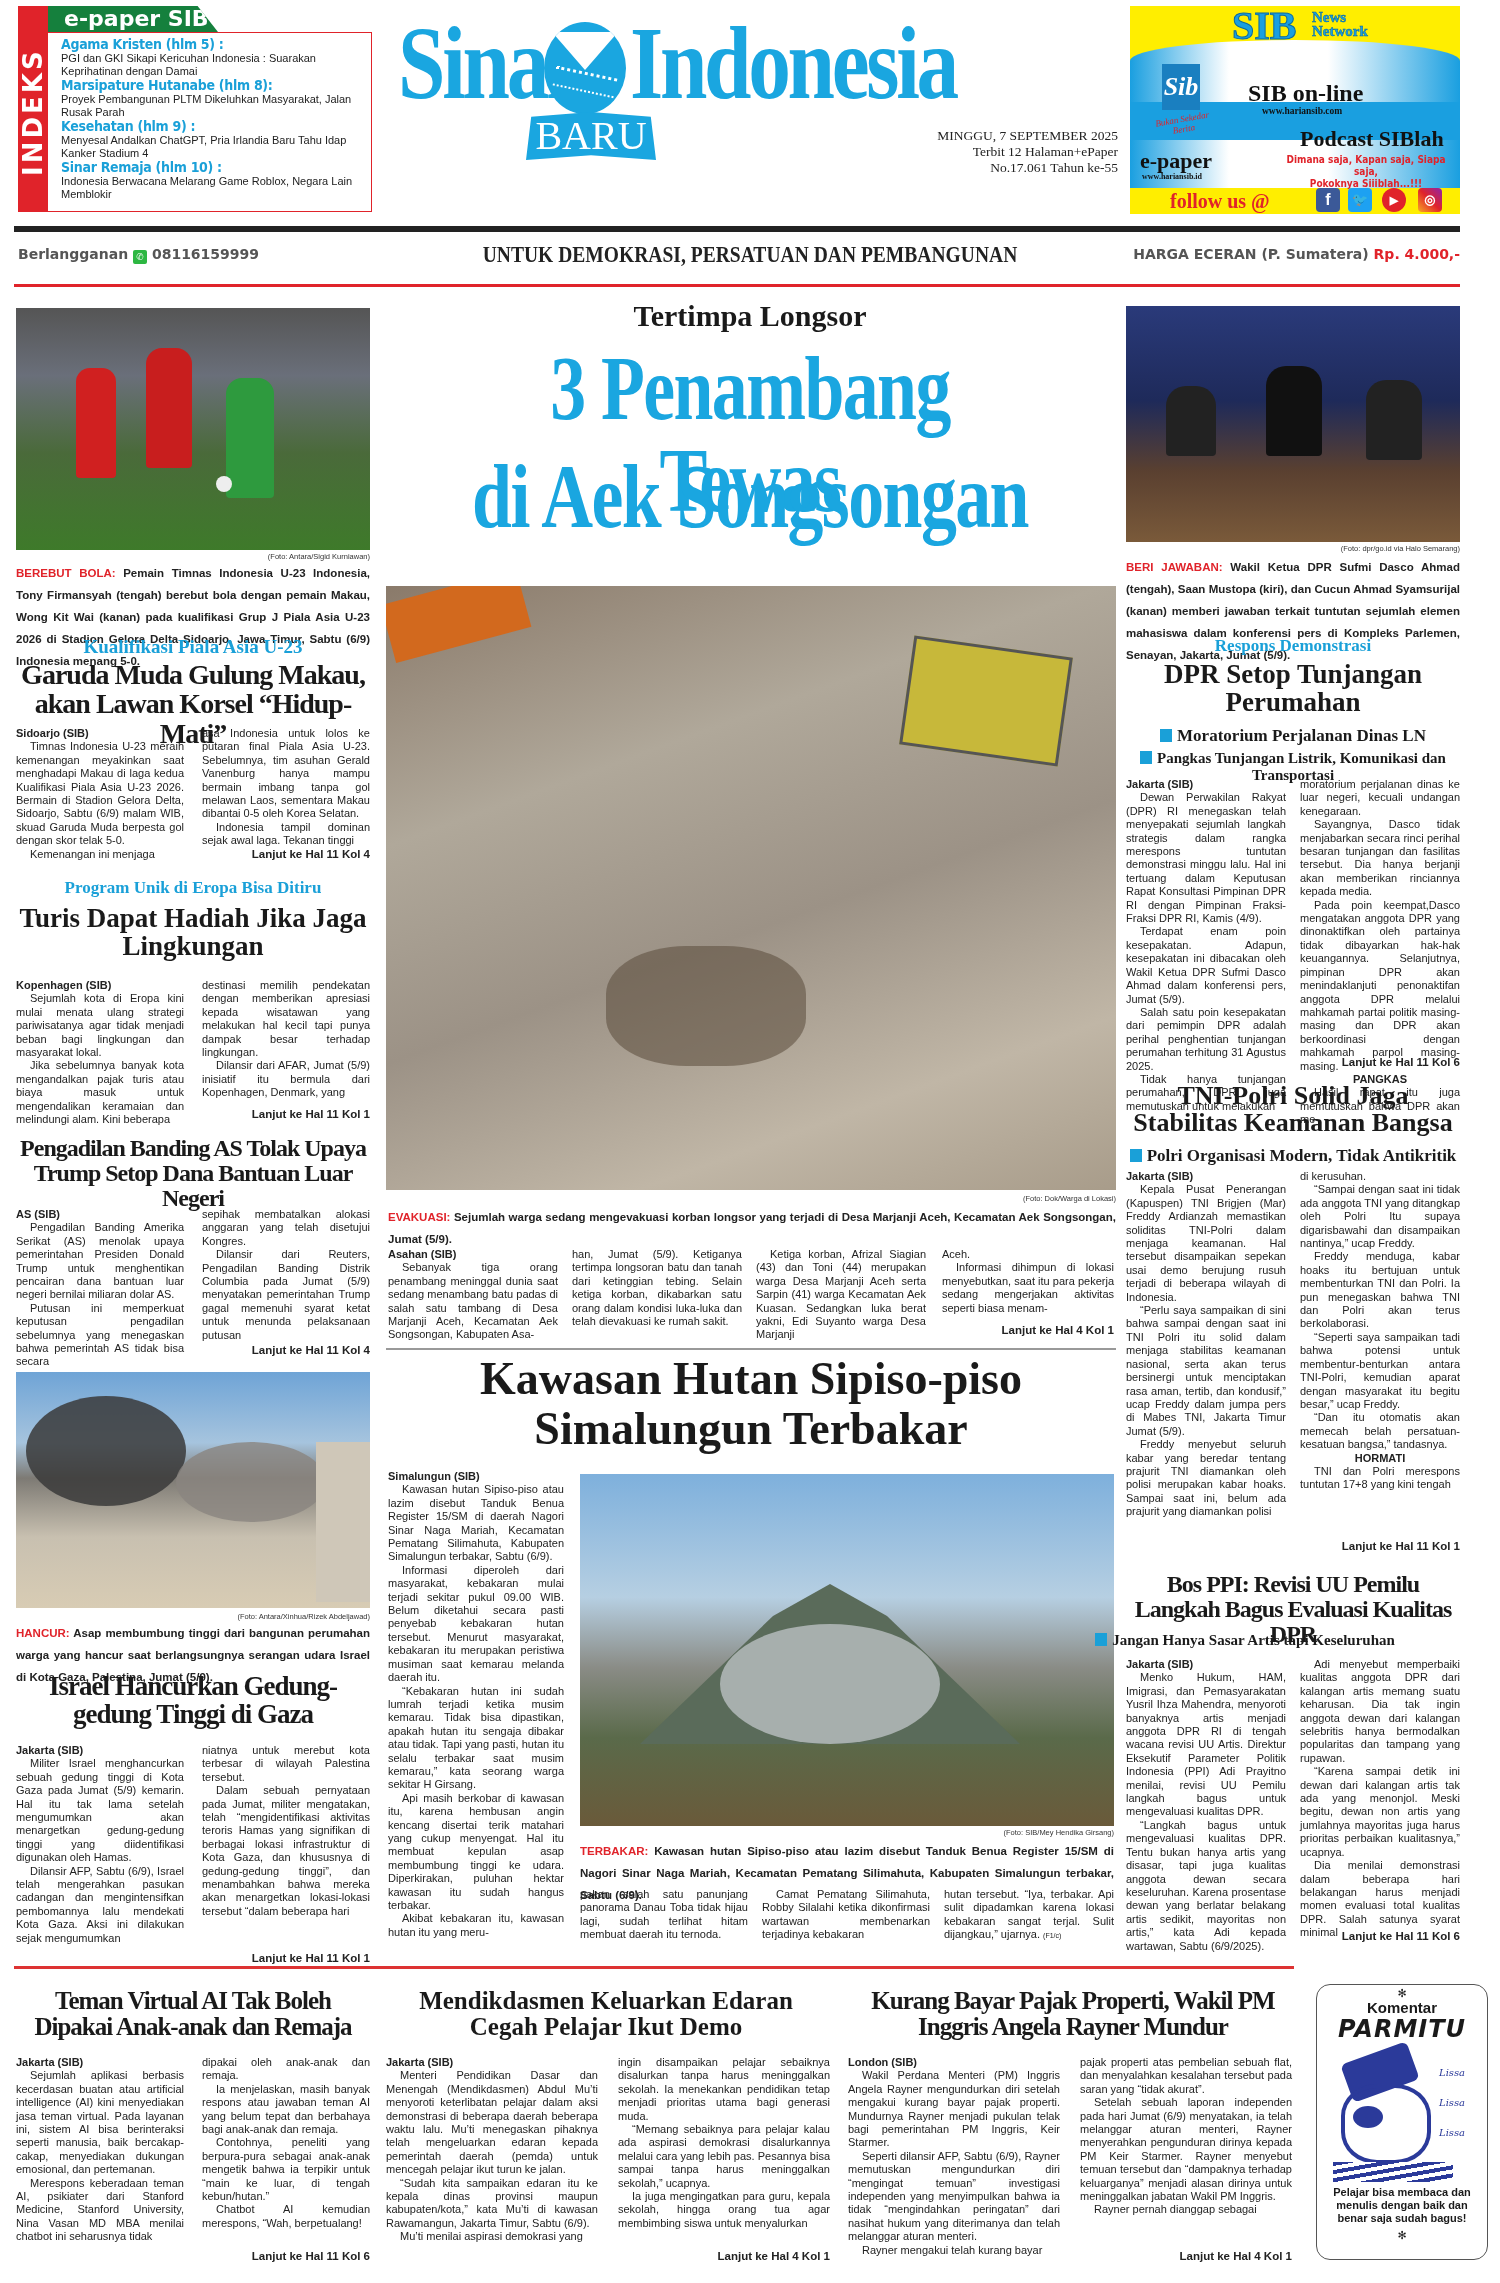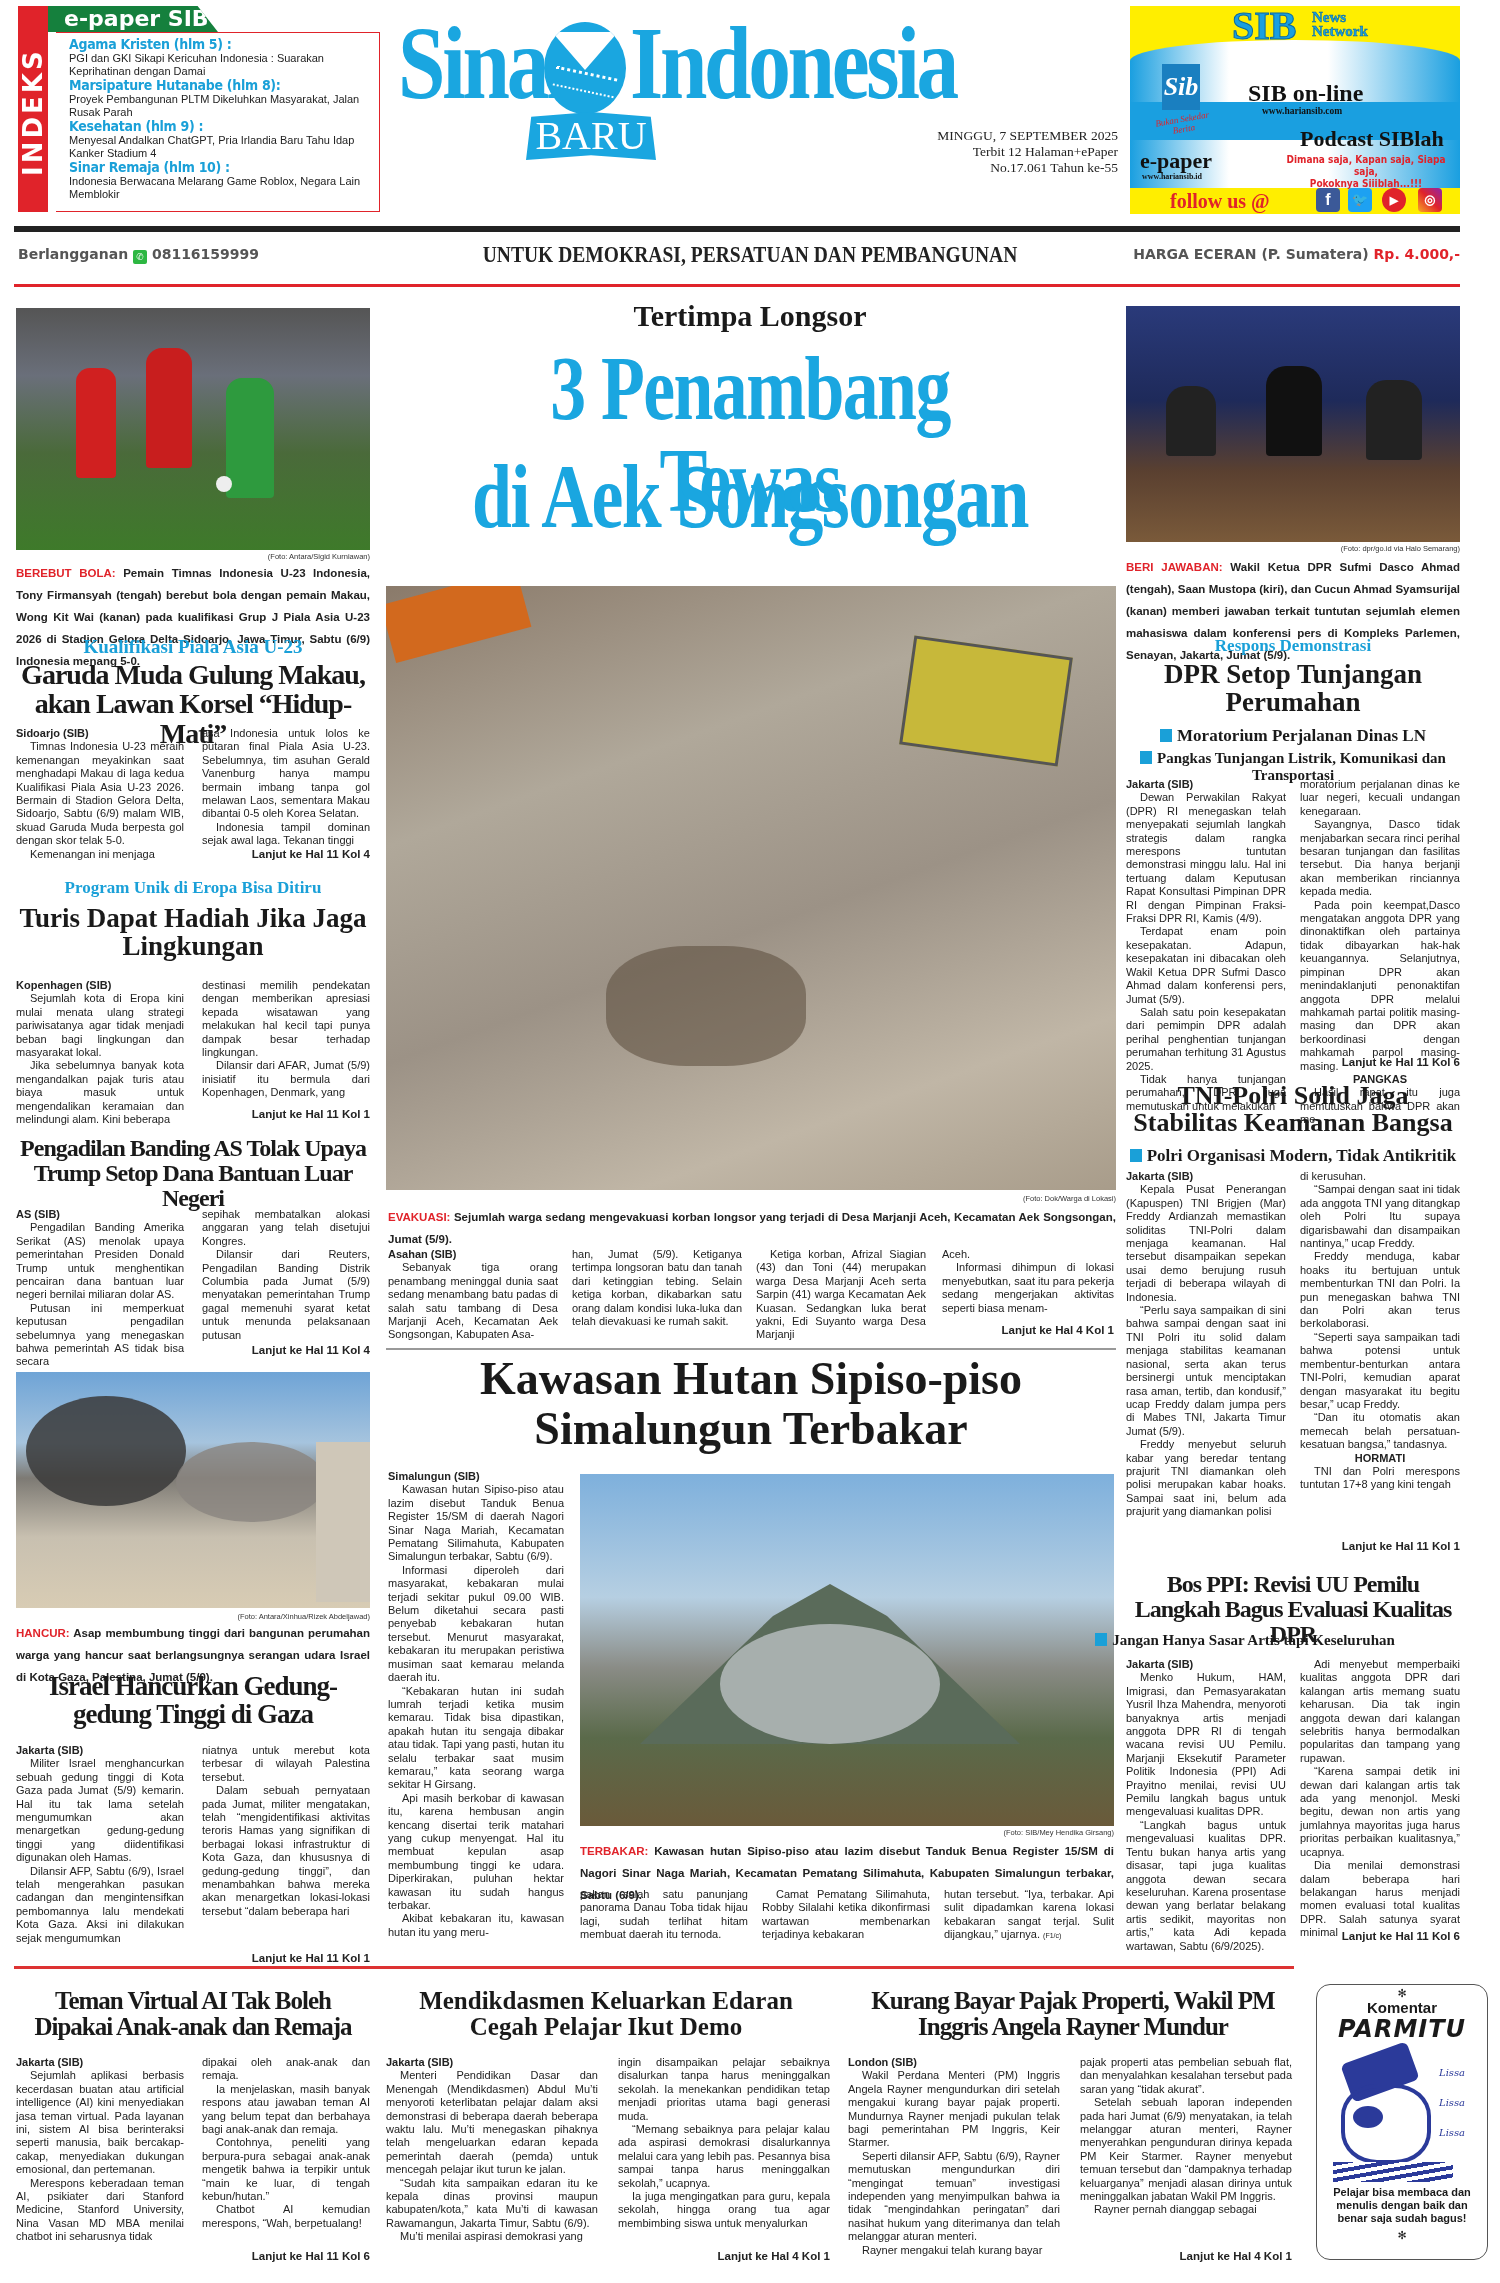--- a/index.html
+++ b/index.html
@@ -5,21 +5,21 @@
   * { box-sizing: border-box; margin: 0; padding: 0; }
   html, body { width: 1500px; height: 2283px; background: #fff; overflow: hidden; }
   body { position: relative; font-family: "Liberation Sans", sans-serif; color: #1a1a1a; }
   .abs { position: absolute; }
 
   
   #indeks { left: 14px; top: 6px; width: 358px; height: 206px; }
   #indeks .vbar { position:absolute; left:4px; top:0; width:30px; height:206px; background:#e0232a; }
   #indeks .vtext { position:absolute; left:4px; top:8px; width:30px; height:196px; color:#fff; font-weight:bold; font-size:26px; writing-mode: vertical-rl; transform: rotate(180deg); text-align:center; letter-spacing:3px; font-family:"DejaVu Sans", sans-serif; }
   #indeks .tab { position:absolute; left:34px; top:0; width:170px; height:26px; background:#15803d; color:#fff; font-weight:bold; font-size:22px; padding-left:16px; line-height:26px; clip-path: polygon(0 0, 88% 0, 100% 100%, 0 100%); font-family:"DejaVu Sans", sans-serif; }
-  #indeks .box { position:absolute; left:34px; top:26px; width:324px; height:180px; border:1px solid #e0232a; border-left:none; padding:3px 6px 0 13px;margin-left:8px; }
+  #indeks .box { position:absolute; left:34px; top:26px; width:324px; height:180px; border:1px solid #e0232a; border-left:none; padding:3px 6px 0 13px; }
   #indeks .sec { color:#1aa0d8; font-weight:bold; font-size:14px; line-height:16px; font-family:"DejaVu Sans Condensed","DejaVu Sans", sans-serif; letter-spacing:-0.3px; }
   #indeks .desc { font-size:11px; line-height:12.5px; color:#222; }
 
   
   #masthead { left: 398px; top: 8px; width: 720px; height: 160px; }
   .logo-text { position:absolute; top:0; font-family:"Liberation Serif", serif; font-weight:bold; color:#1aa6e0; font-size:104px; line-height:110px; letter-spacing:-4px; transform: scaleX(0.82); transform-origin:left top; }
   .globe { position:absolute; left:146px; top:14px; width:82px; height:92px; border-radius:50%; background:#1aa6e0; overflow:hidden; }
   .globe .w { position:absolute; left:8px; top:10px; width:66px; height:38px; background:#fff; clip-path: polygon(0 0,100% 0, 50% 100%); }
   .globe .isl { position:absolute; left:10px; top:50px; width:62px; height:20px; border-top:3px dotted #fff; border-bottom:2px dotted #fff; transform: rotate(12deg); }
   .baru { position:absolute; left:128px; top:104px; width:130px; height:48px; background:#1aa6e0; color:#fff; font-family:"Liberation Serif", serif; font-size:40px; line-height:48px; text-align:center; clip-path: polygon(4% 10%, 50% 0, 96% 10%, 100% 100%, 50% 90%, 0 100%); }
@@ -313,21 +313,21 @@
     <p>“Dan itu otomatis akan memecah belah persatuan-kesatuan bangsa,” tandasnya.</p>
   <p class="sub">HORMATI</p>
     <p>TNI dan Polri merespons tuntutan 17+8 yang kini tengah</p>
 </div>
 <div class="cont" style="left:1300px;top:1540px;width:160px;">Lanjut ke Hal 11 Kol 1</div>
 
 <div class="hl cn" style="left:1126px;top:1572px;width:334px;font-size:24px;">Bos PPI: Revisi UU Pemilu Langkah Bagus Evaluasi Kualitas DPR</div>
 <div class="bullet" style="left:1078px;top:1632px;width:334px;font-size:15px;"><span class="sq"></span><span>Jangan Hanya Sasar Artis tapi Keseluruhan</span></div>
 <div class="col" style="left:1126px;top:1658px;width:160px;">
   <span class="dl">Jakarta (SIB)</span>
-  <p>Menko Hukum, HAM, Imigrasi, dan Pemasyarakatan Yusril Ihza Mahendra, menyoroti banyaknya artis menjadi anggota DPR RI di tengah wacana revisi UU Pemilu. Marjanji Eksekutif Parameter Politik Indonesia (PPI) Adi Prayitno menilai, revisi UU Pemilu langkah bagus untuk mengevaluasi kualitas DPR.</p>
+  <p>Menko Hukum, HAM, Imigrasi, dan Pemasyarakatan Yusril Ihza Mahendra, menyoroti banyaknya artis menjadi anggota DPR RI di tengah wacana revisi UU Artis. Direktur Eksekutif Parameter Politik Indonesia (PPI) Adi Prayitno menilai, revisi UU Pemilu langkah bagus untuk mengevaluasi kualitas DPR.</p>
     <p>“Langkah bagus untuk mengevaluasi kualitas DPR. Tentu bukan hanya artis yang disasar, tapi juga kualitas anggota dewan secara keseluruhan. Karena prosentase dewan yang berlatar belakang artis sedikit, mayoritas non artis,” kata Adi kepada wartawan, Sabtu (6/9/2025).</p>
 </div>
 <div class="col" style="left:1300px;top:1658px;width:160px;">
   <p>Adi menyebut memperbaiki kualitas anggota DPR dari kalangan artis memang suatu keharusan. Dia tak ingin anggota dewan dari kalangan selebritis hanya bermodalkan popularitas dan tampang yang rupawan.</p>
     <p>“Karena sampai detik ini dewan dari kalangan artis tak ada yang menonjol. Meski begitu, dewan non artis yang jumlahnya mayoritas juga harus prioritas perbaikan kualitasnya,” ucapnya.</p>
     <p>Dia menilai demonstrasi dalam beberapa hari belakangan harus menjadi momen evaluasi total kualitas DPR. Salah satunya syarat minimal</p>
 </div>
 <div class="cont" style="left:1300px;top:1930px;width:160px;">Lanjut ke Hal 11 Kol 6</div>
 
 <div class="hr-red" style="left:14px;top:1966px;width:1280px;"></div>

